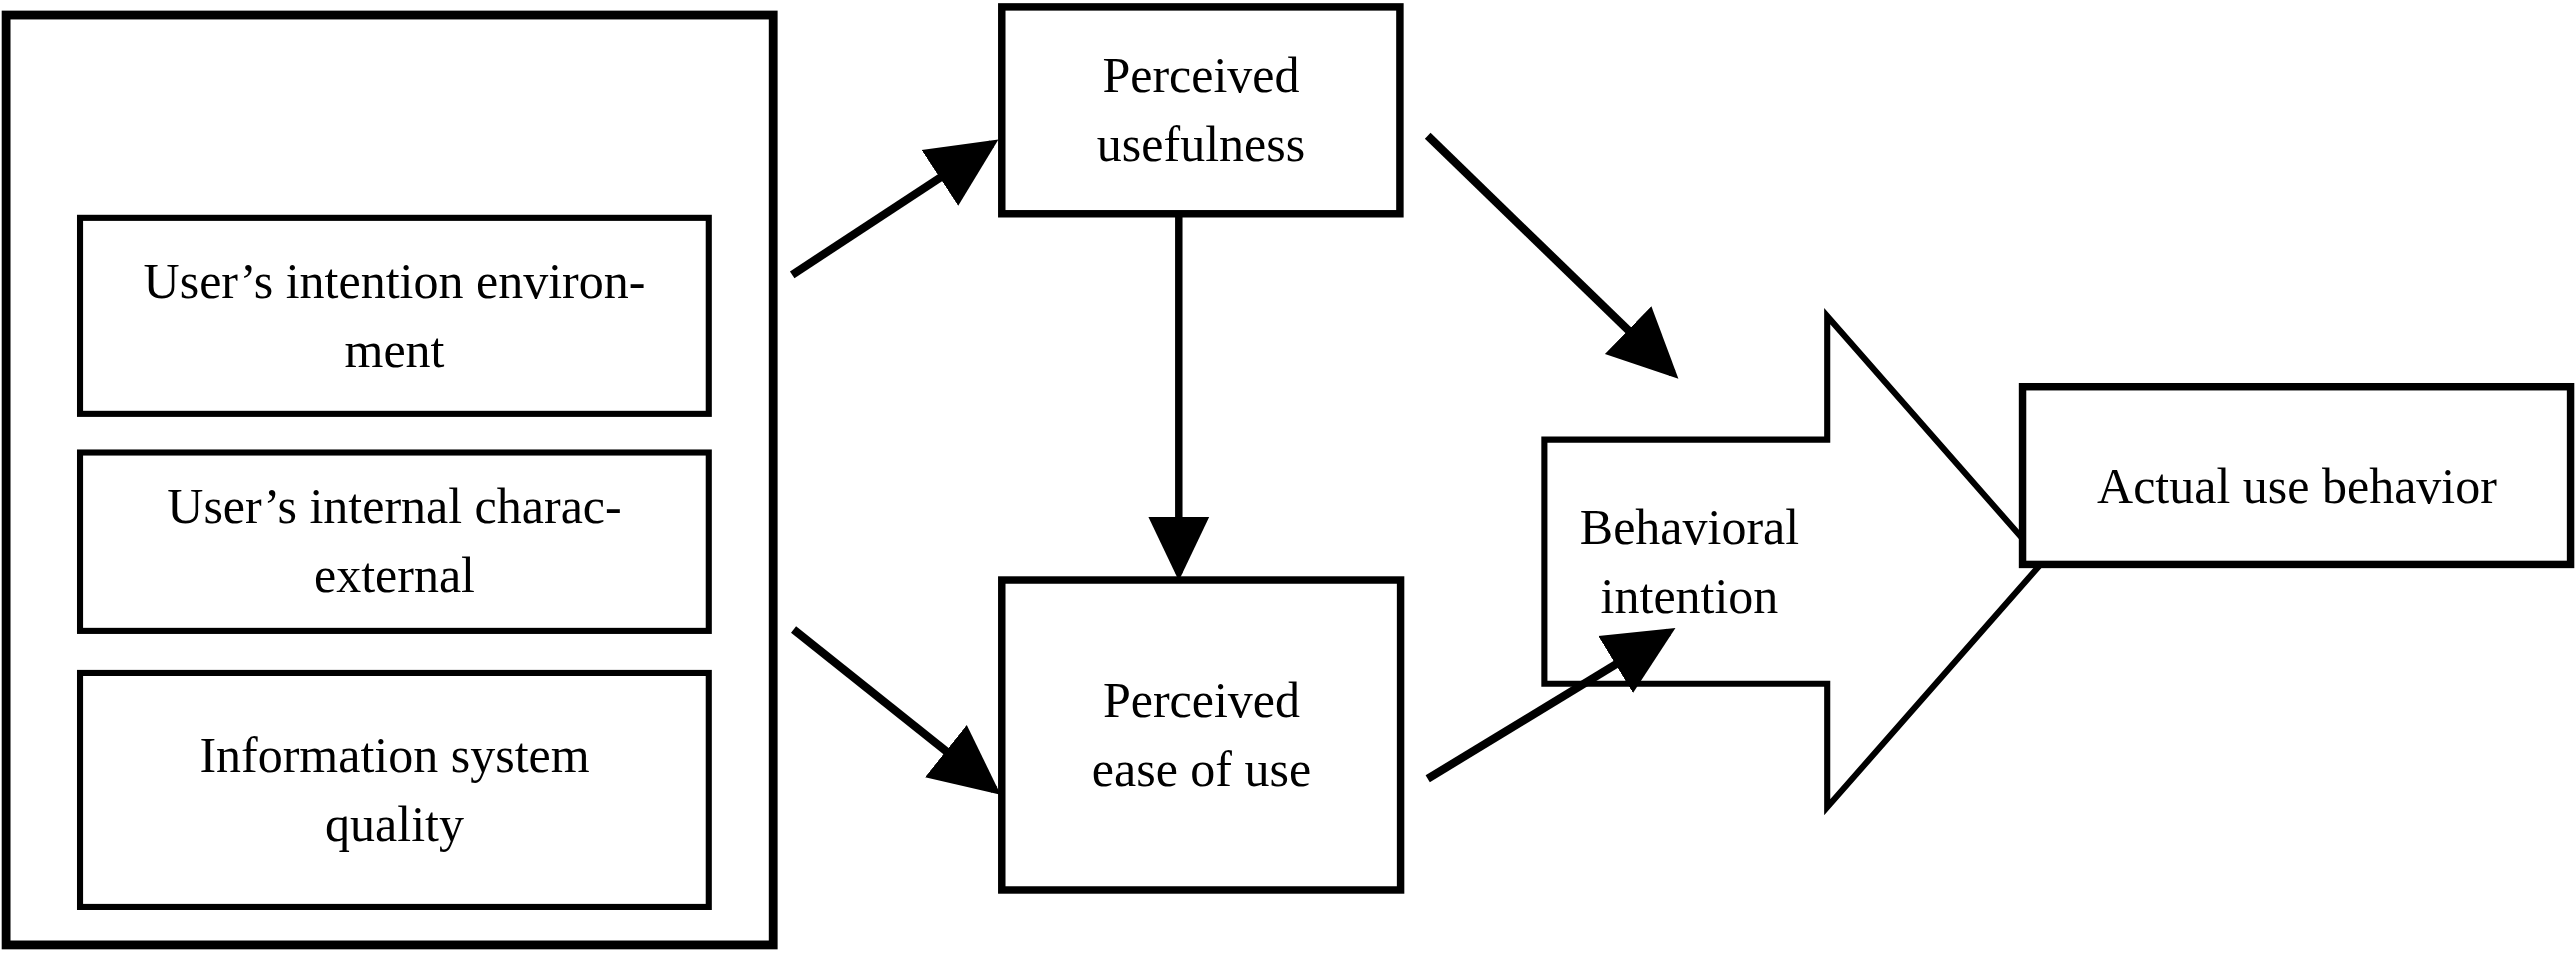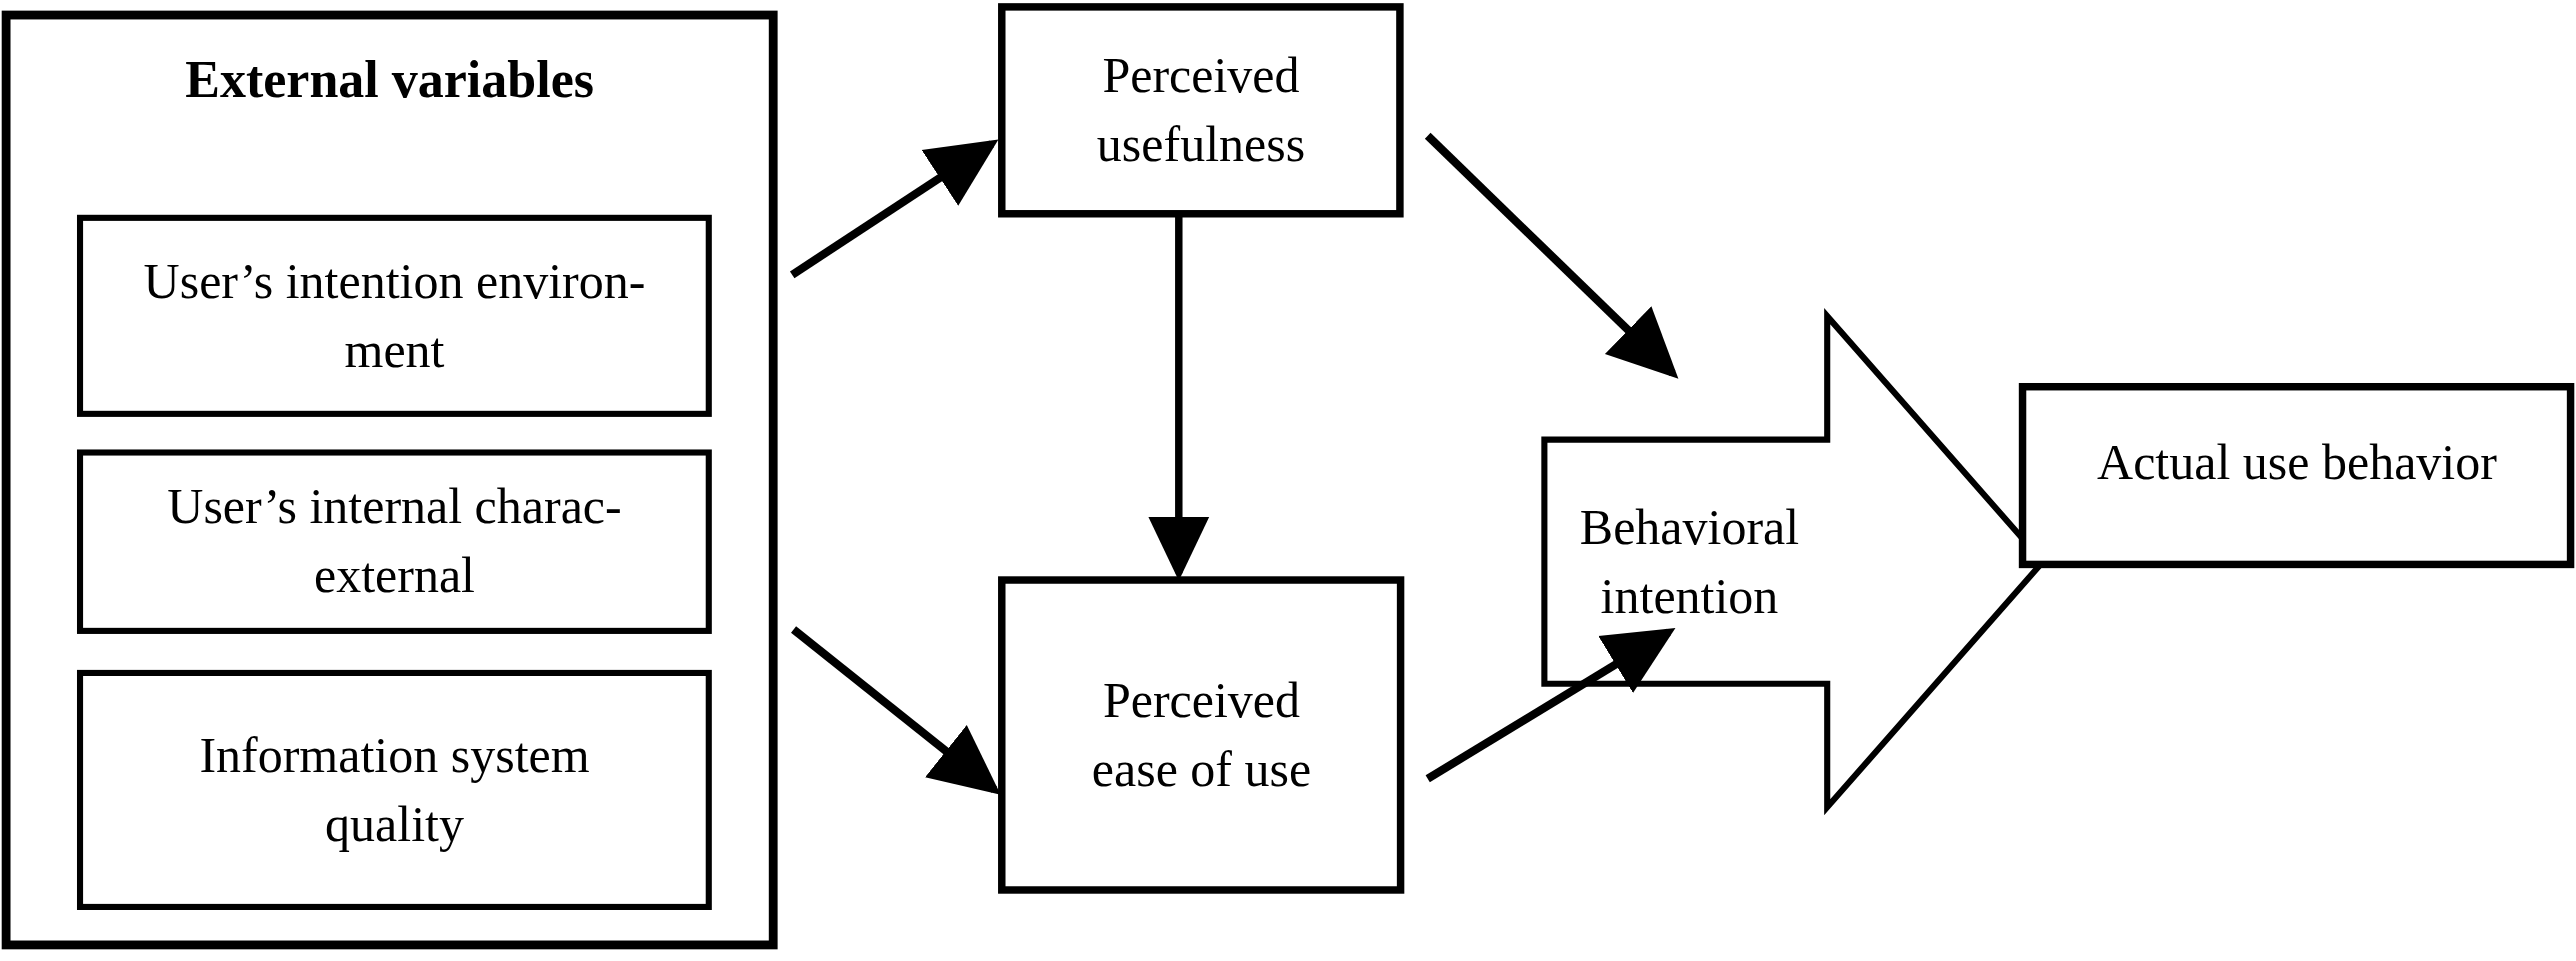--- a/index.html
+++ b/index.html
@@ -78,41 +78,40 @@
 
     <line x1="1170" y1="928" x2="1466" y2="1164" stroke="#000000" stroke-width="12" marker-end="url(#arrowhead)"></line>
 
     <line x1="1738" y1="318" x2="1738" y2="845" stroke="#000000" stroke-width="11" marker-end="url(#arrowhead)"></line>
 
     <line x1="2105" y1="200" x2="2466" y2="550" stroke="#000000" stroke-width="12" marker-end="url(#arrowhead)"></line>
 
     <line x1="2105" y1="1148" x2="2460" y2="932" stroke="#000000" stroke-width="12" marker-end="url(#arrowhead)"></line>
   </svg>
 
-  <div class="group-title" style="left:6.1px; top:49px; width:767px;">External variables</div>
 
   <div class="node-label" style="left:80px; top:218px; width:629px; height:196px;">User’s intention environ-
 ment</div>
 
   <div class="node-label" style="left:80px; top:452px; width:629px; height:178px;">User’s internal charac-
 external</div>
 
   <div class="node-label" style="left:80px; top:673px; width:629px; height:234px;">Information system
 quality</div>
 
   <div class="node-label" style="left:1002px; top:6.8px; width:398px; height:207px;">Perceived
 usefulness</div>
 
   <div class="node-label" style="left:1002px; top:580px; width:399px; height:310px;">Perceived
 ease of use</div>
 
   <div class="node-label" style="left:1548px; top:440px; width:283px; height:244px;">Behavioral
 intention</div>
 
-  <div class="node-label" style="left:2023px; top:373px; width:548px; height:178px;">Actual use behavior</div>
+  <div class="node-label" style="left:2023px; top:397px; width:548px; height:178px;">Actual use behavior</div>
 
   <div class="hit" style="left:6.1px; top:15px; width:767px; height:930px;"></div>
   <div class="hit" style="left:80px; top:218px; width:629px; height:196px;"></div>
   <div class="hit" style="left:80px; top:452px; width:629px; height:178px;"></div>
   <div class="hit" style="left:80px; top:673px; width:629px; height:234px;"></div>
   <div class="hit" style="left:1002px; top:6.8px; width:398px; height:207px;"></div>
   <div class="hit" style="left:1002px; top:580px; width:399px; height:310px;"></div>
   <div class="hit" style="left:1544px; top:316px; width:499px; height:491px;"></div>
   <div class="hit" style="left:2023px; top:387px; width:548px; height:178px;"></div>
 

